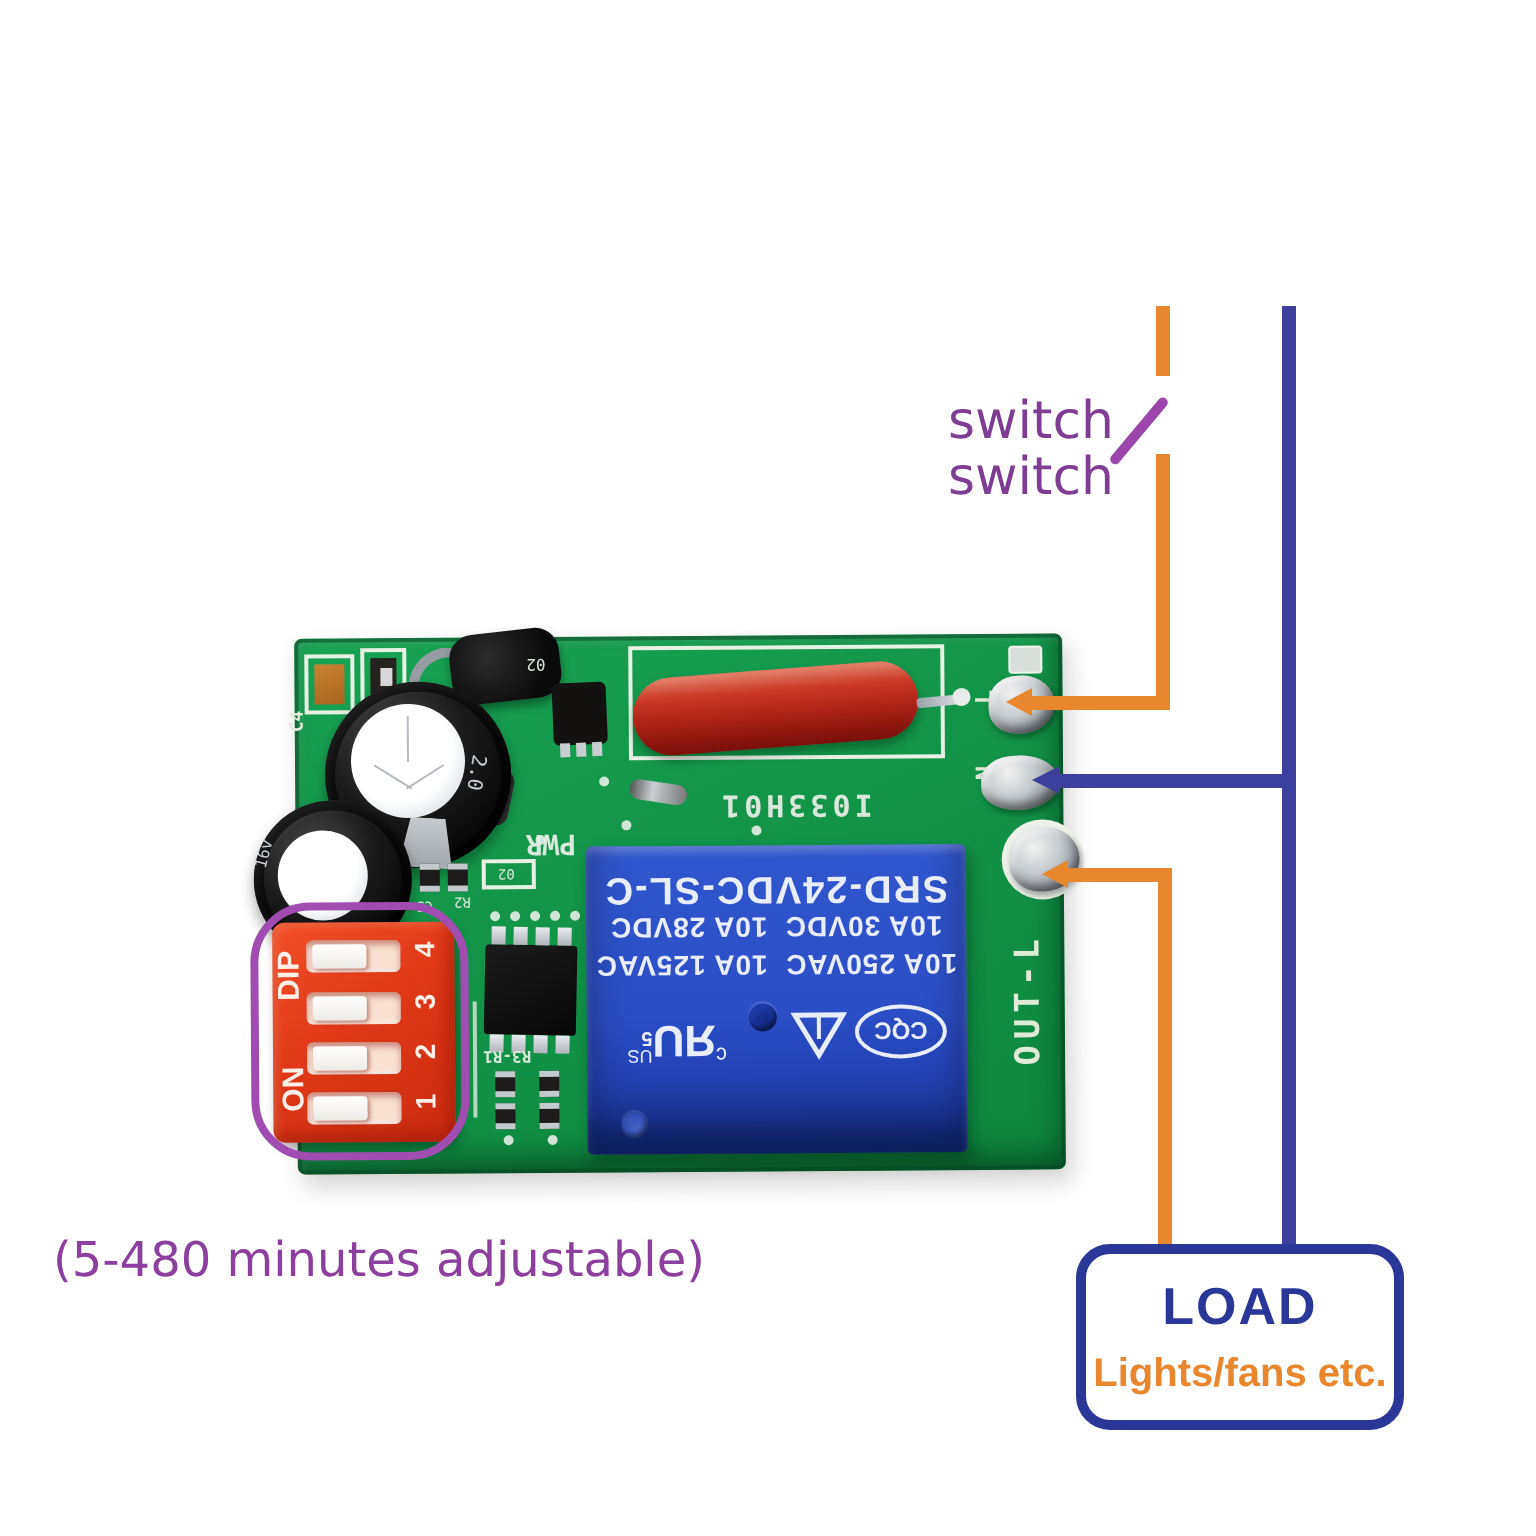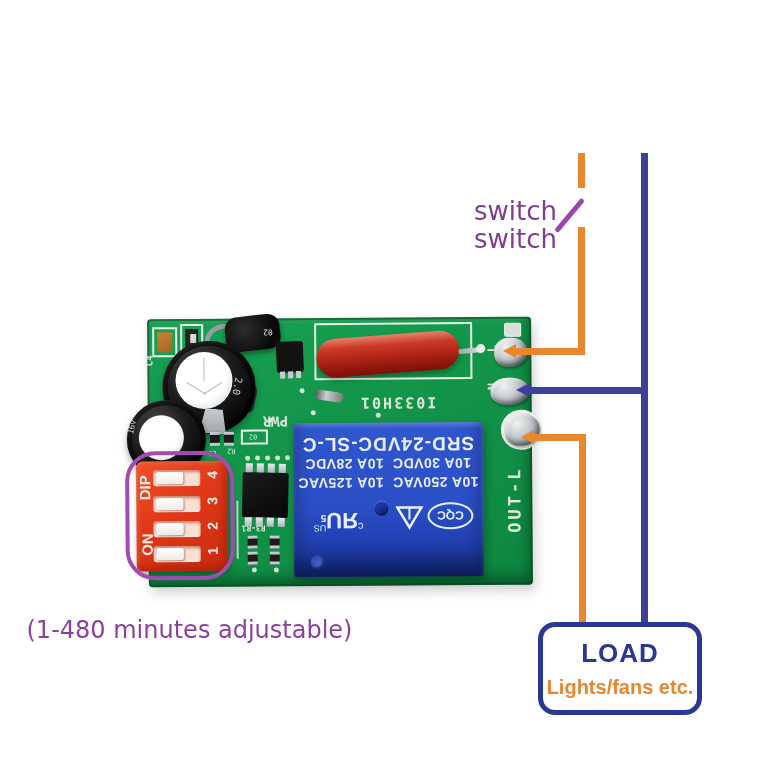--- a/index.html
+++ b/index.html
@@ -114,21 +114,21 @@
   <div class="switch-label">
     <div>switch</div>
     <div>switch</div>
   </div>
 
   <div class="load-box">
     <div class="load-title">LOAD</div>
     <div class="load-sub">Lights/fans etc.</div>
   </div>
 
-  <div class="delay-sub">(1-480 minutes adjustable)</div>
+  <div class="delay-sub">(5-480 minutes adjustable)</div>
 
   <div class="pcb">
 
     <div class="silkbox" style="left:5px; top:8px; width:25px; height:30px;">
       <div style="inset:3px; background:linear-gradient(160deg,#C98232,#A86520);"></div>
     </div>
     <div class="silkbox" style="left:33px; top:5px; width:23px; height:28px;">
       <div style="inset:3px; background:#26221E;"></div>
       <div style="left:8px; top:8px; width:6px; height:9px; background:#D8D8D8;"></div>
     </div>

